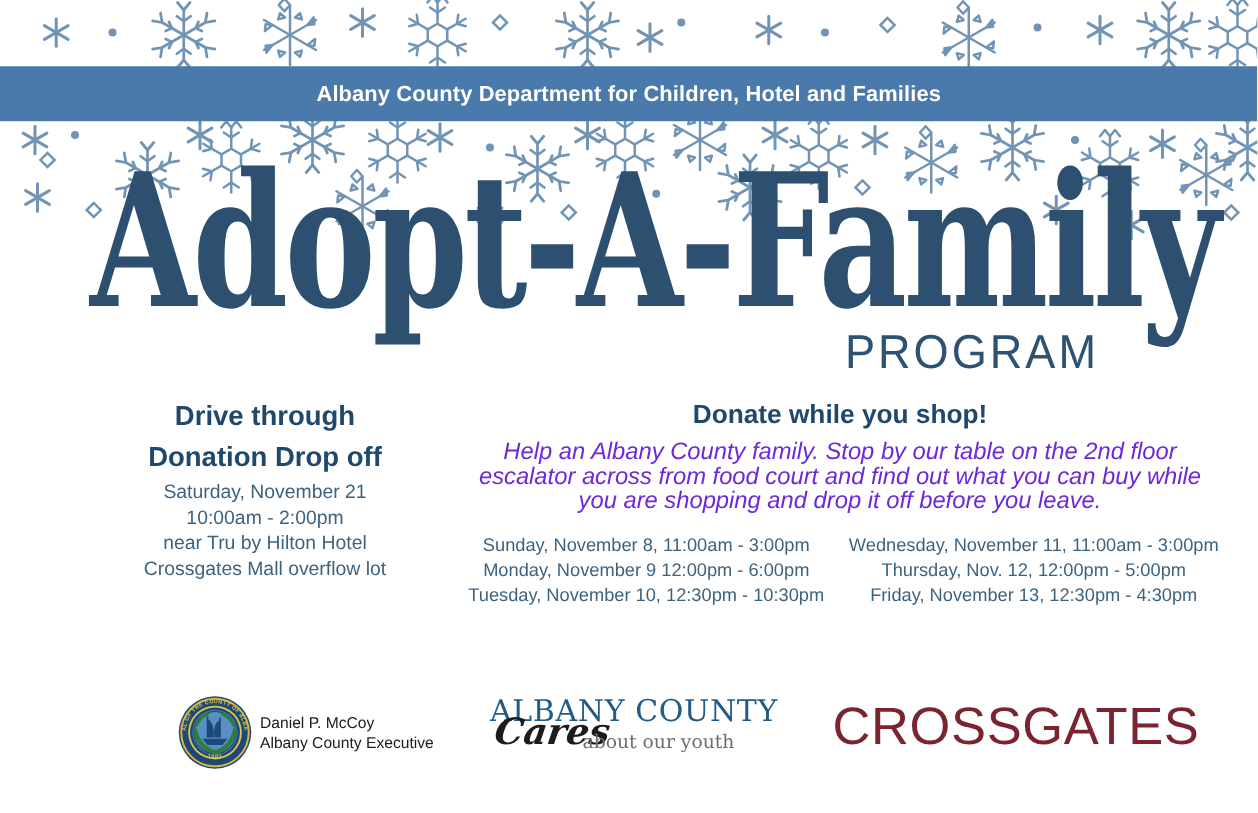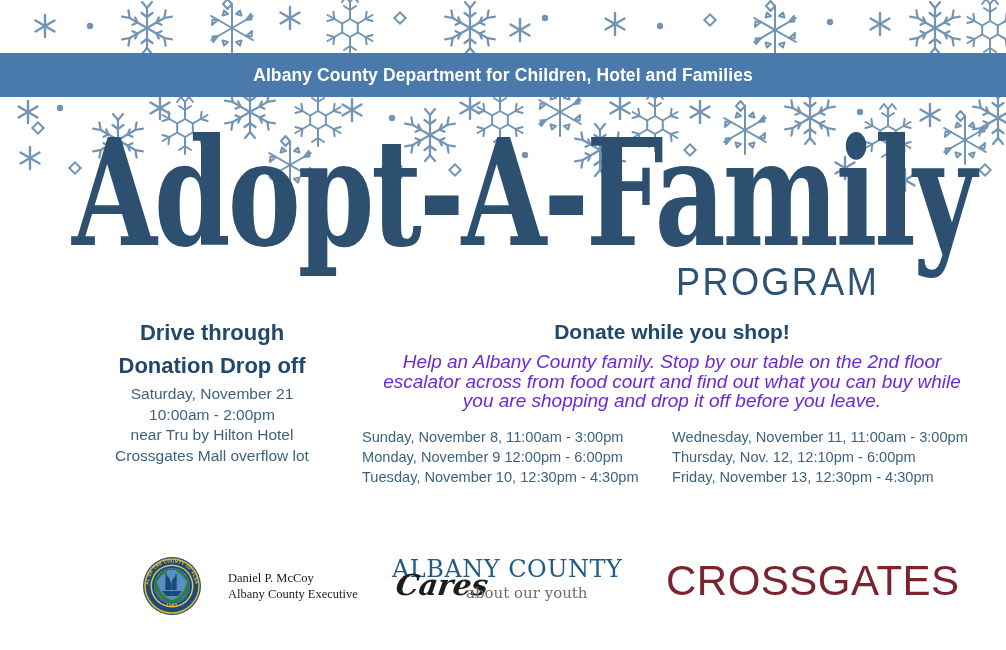--- a/index.html
+++ b/index.html
@@ -144,21 +144,21 @@
     margin: 0 8px 16px 8px;
     font-style: italic;
   }
   .schedule {
     display: flex;
     justify-content: space-between;
     align-items: flex-start;
   }
   .sched-col {
     width: 50%;
-    text-align: left;
+    text-align: center;
   }
   .sched-line {
     font-family: "Liberation Sans", sans-serif;
     font-size: 14.6px;
     line-height: 20px;
     color: #3d627f;
     white-space: nowrap;
   }
 
   
@@ -172,22 +172,22 @@
   }
   .logo-mccoy {
     position: absolute;
     left: 142px;
     top: 8px;
     display: flex;
     align-items: center;
   }
   .seal { display: block; }
   .mccoy-text {
-    margin-left: 26px;
-    font-family: Liberation Serif, serif;
+    margin-left: 6px;
+    font-family: Liberation Sans, sans-serif;
     font-size: 12.5px;
     line-height: 16px;
     color: #1b1b1b;
     white-space: nowrap;
   }
   .logo-cares {
     position: absolute;
     left: 392px;
     top: 8px;
     width: 230px;
@@ -391,25 +391,25 @@
       <div class="detail-line">Crossgates Mall overflow lot</div>
     </div>
 
     <div class="col-right">
       <div class="sub-head-right">Donate while you shop!</div>
       <div class="blurb">Help an Albany County family. Stop by our table on the 2nd floor escalator across from food court and find out what you can buy while you are shopping and drop it off before you leave.</div>
       <div class="schedule">
         <div class="sched-col">
           <div class="sched-line">Sunday, November 8, 11:00am - 3:00pm</div>
           <div class="sched-line">Monday, November 9 12:00pm - 6:00pm</div>
-          <div class="sched-line">Tuesday, November 10, 12:30pm - 4:30pm</div>
+          <div class="sched-line">Tuesday, November 10, 12:30pm - 10:30pm</div>
         </div>
         <div class="sched-col">
           <div class="sched-line">Wednesday, November 11, 11:00am - 3:00pm</div>
-          <div class="sched-line">Thursday, Nov. 12, 12:10pm - 6:00pm</div>
+          <div class="sched-line">Thursday, Nov. 12, 12:00pm - 5:00pm</div>
           <div class="sched-line">Friday, November 13, 12:30pm - 4:30pm</div>
         </div>
       </div>
     </div>
   </div>
 
   <div class="logos">
 
     <div class="logo-mccoy">
       <svg class="seal" width="60" height="60" viewBox="0 0 60 60" xmlns="http://www.w3.org/2000/svg">

